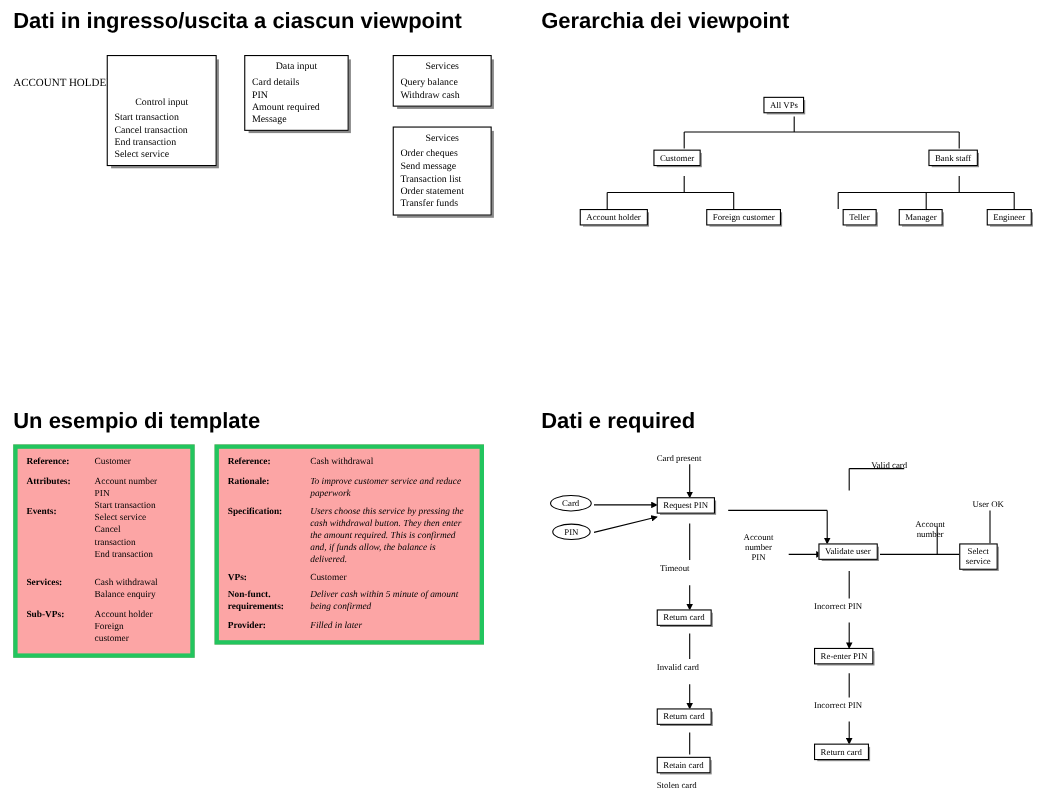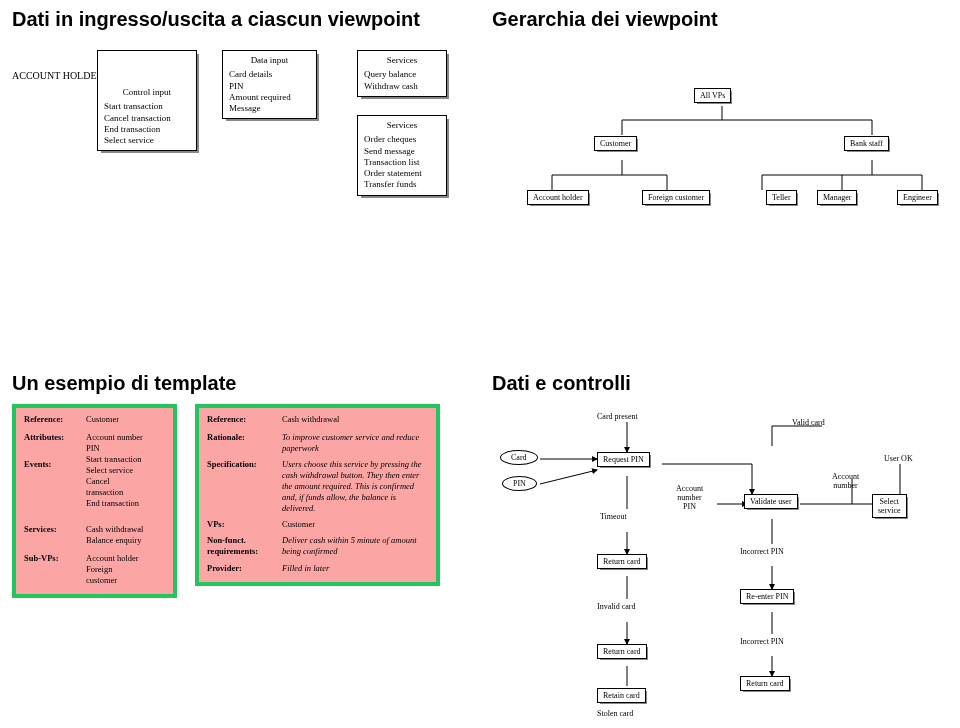--- a/index.html
+++ b/index.html
@@ -209,21 +209,21 @@
       <div style="height:3px;"></div>
       <div class="tplrow">
           <span class="tplk" style="width:75px;">Provider:</span>
           <span class="tplv ital">Filled in later</span>
         </div>
     </div>
   </div>
 </div>
 
 <div class="quadrant q4">
-  <h2 class="title">Dati e controlli</h2>
+  <h2 class="title">Dati e required</h2>
   <div style="position:relative; height:300px;">
     <svg class="connector" width="460" height="310">
 
       <defs>
         <marker id="ah" markerWidth="6" markerHeight="6" refX="5" refY="3" orient="auto">
           <path d="M0,0 L6,3 L0,6 Z" fill="#000"></path>
         </marker>
       </defs>
 
       <line x1="135" y1="18" x2="135" y2="48" stroke="#000" marker-end="url(#ah)"></line>

